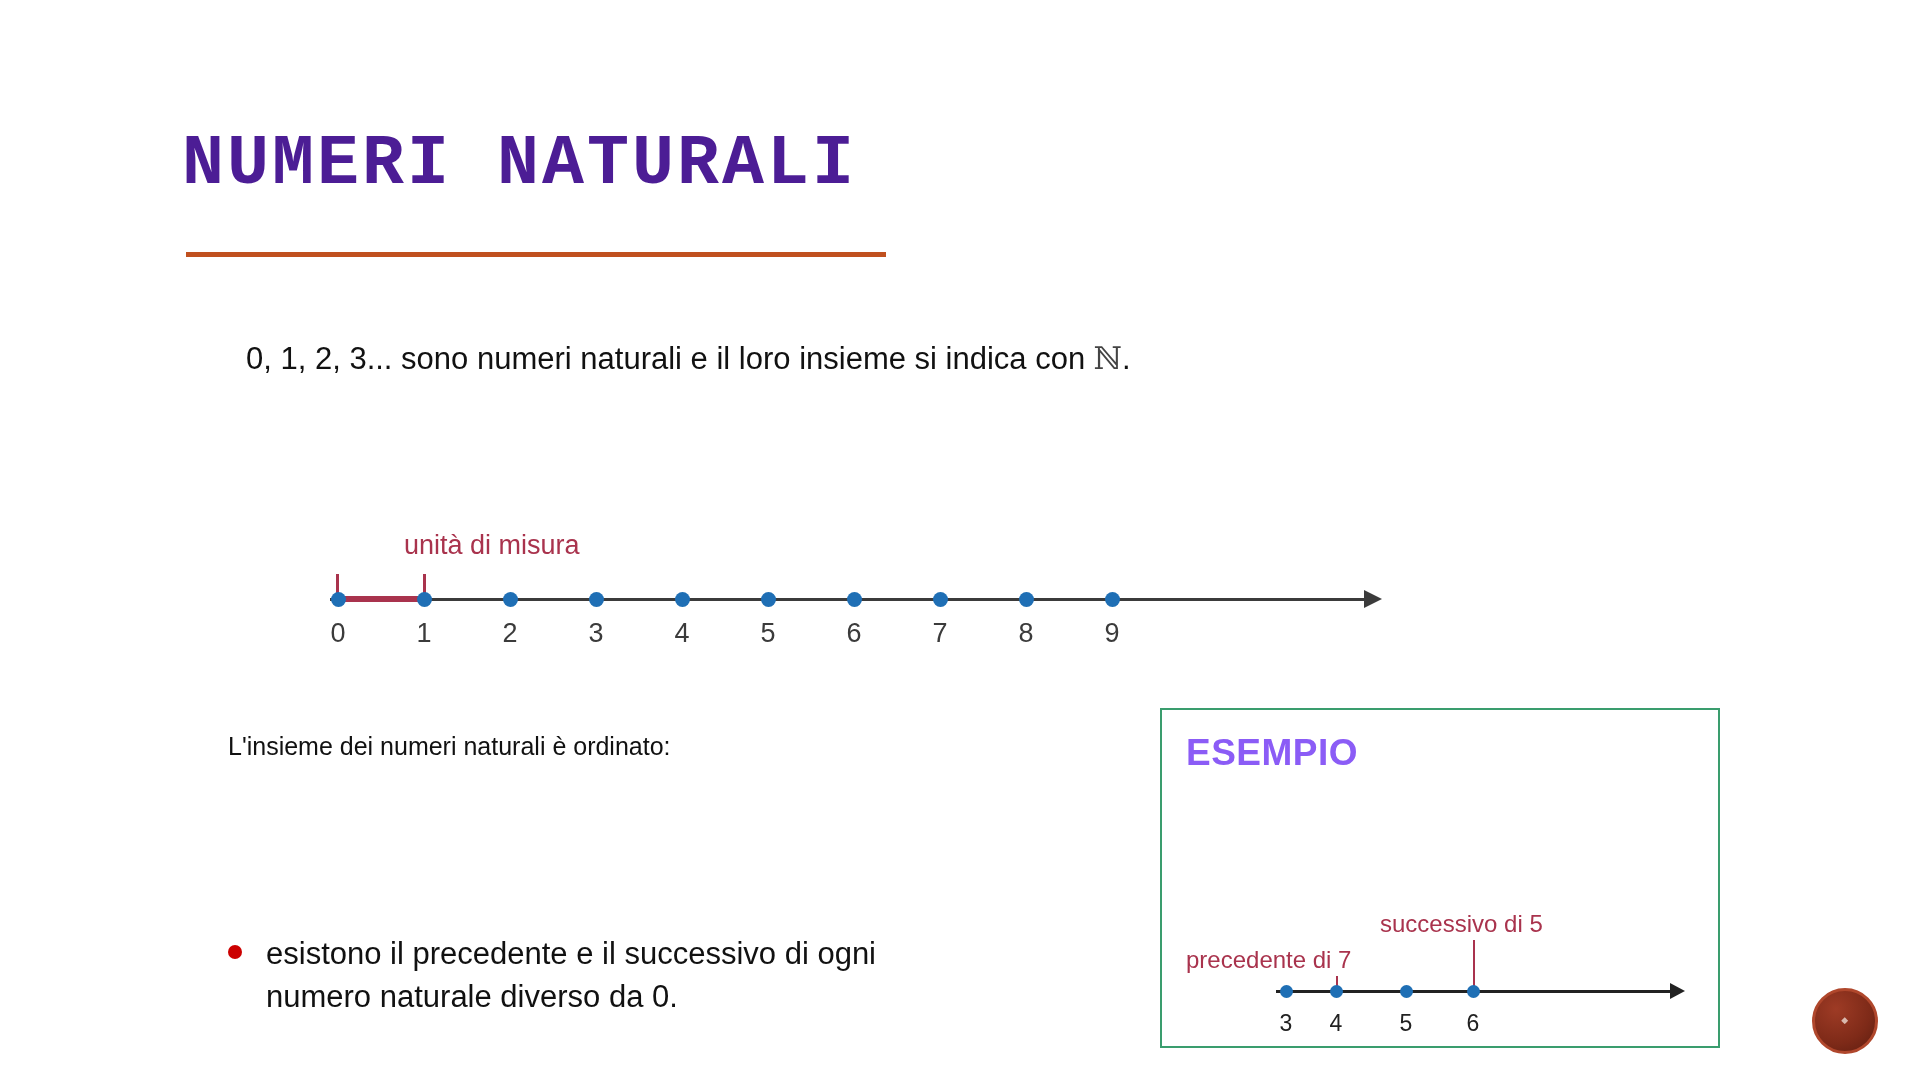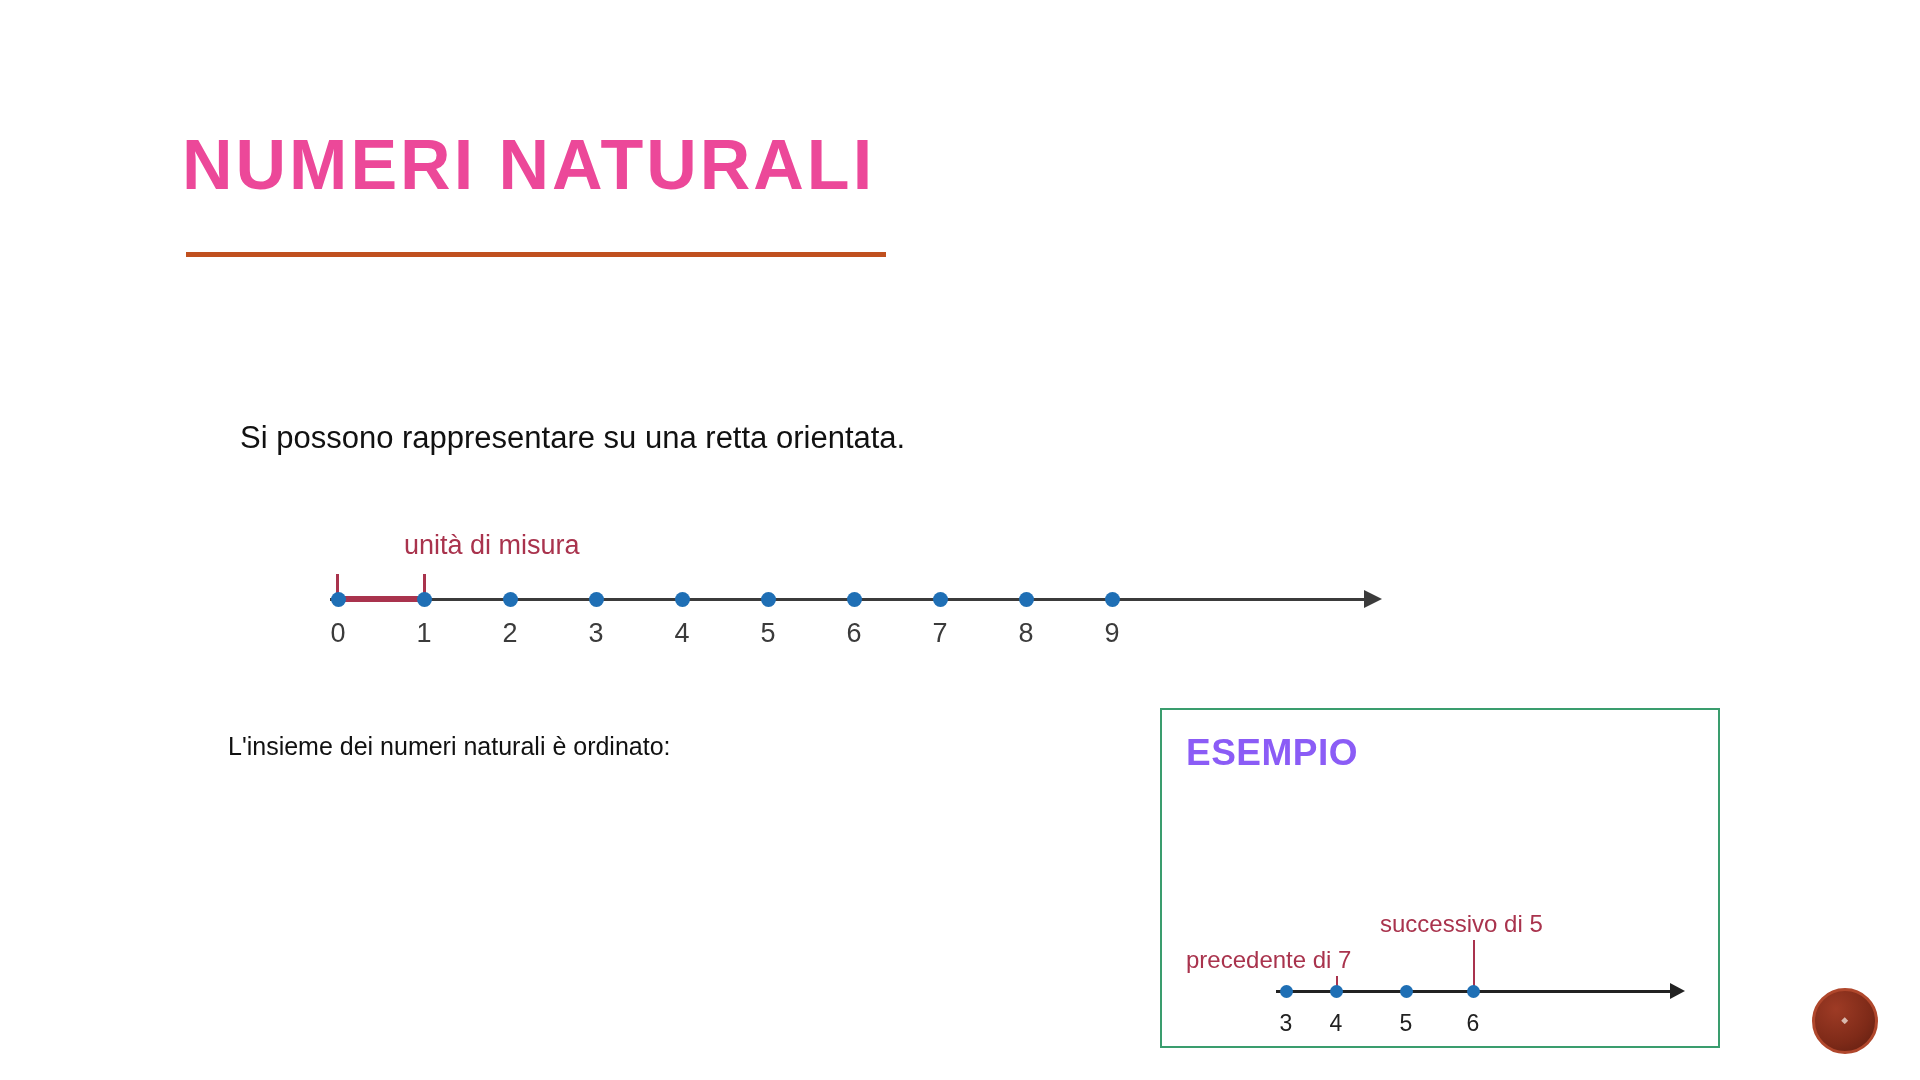--- a/index.html
+++ b/index.html
@@ -21,25 +21,25 @@
     width: 1920px;
     height: 1080px;
     background: #ffffff;
   }
 
   
   .title {
     position: absolute;
     left: 182px;
     top: 130px;
-    font-family: Liberation Sans, sans-serif;
+    font-family: Liberation Mono, monospace;
     font-weight: bold;
     font-size: 70px;
     letter-spacing: 3px;
-    color: #ec4899;
+    color: #4c1d95;
     text-transform: uppercase;
     line-height: 1.0;
     white-space: nowrap;
   }
   .title-rule {
     position: absolute;
     left: 186px;
     top: 252px;
     width: 700px;
     height: 5px;
@@ -266,22 +266,24 @@
   }
 </style>
 </head>
 <body>
 
 <div class="slide">
 
   <div class="title">Numeri  Naturali</div>
   <div class="title-rule"></div>
 
-
-  <div class="para para-2">Si possono rappresentare su una retta orientata.</div>
+  <div class="para para-1">
+    <span>0, 1, 2, 3... sono numeri naturali e il loro insieme si indica con </span><span class="nsym">ℕ</span><span>.</span>
+  </div>
+
 
   <div class="numline-fig">
     <div class="nl-label">unità di misura</div>
     <div class="nl-axis"></div>
     <div class="nl-arrow"></div>
     <div class="nl-unit"></div>
     <div class="nl-unit-tick" style="left:36px;"></div>
     <div class="nl-unit-tick" style="left:123px;"></div>
 
     <div class="nl-dot" style="left:31px;"></div>
@@ -303,20 +305,24 @@
     <div class="nl-tick-label" style="left:448px;">5</div>
     <div class="nl-tick-label" style="left:534px;">6</div>
     <div class="nl-tick-label" style="left:620px;">7</div>
     <div class="nl-tick-label" style="left:706px;">8</div>
     <div class="nl-tick-label" style="left:792px;">9</div>
   </div>
 
   <div class="left-text lt-head">L'insieme dei numeri naturali è ordinato:</div>
 
 
+  <div class="bullet-block bullet-2">
+    <span class="bullet-dot"></span>
+    <div class="bullet-text">esistono il precedente e il successivo di ogni numero naturale diverso da 0.</div>
+  </div>
 
   <div class="example-box">
     <div class="example-title">ESEMPIO</div>
 
     <div class="mini-fig">
       <div class="mini-callout mini-prec">precedente di 7</div>
       <div class="mini-callout mini-succ">successivo di 5</div>
       <div class="mini-stem mini-stem-prec"></div>
       <div class="mini-stem mini-stem-succ"></div>
 

